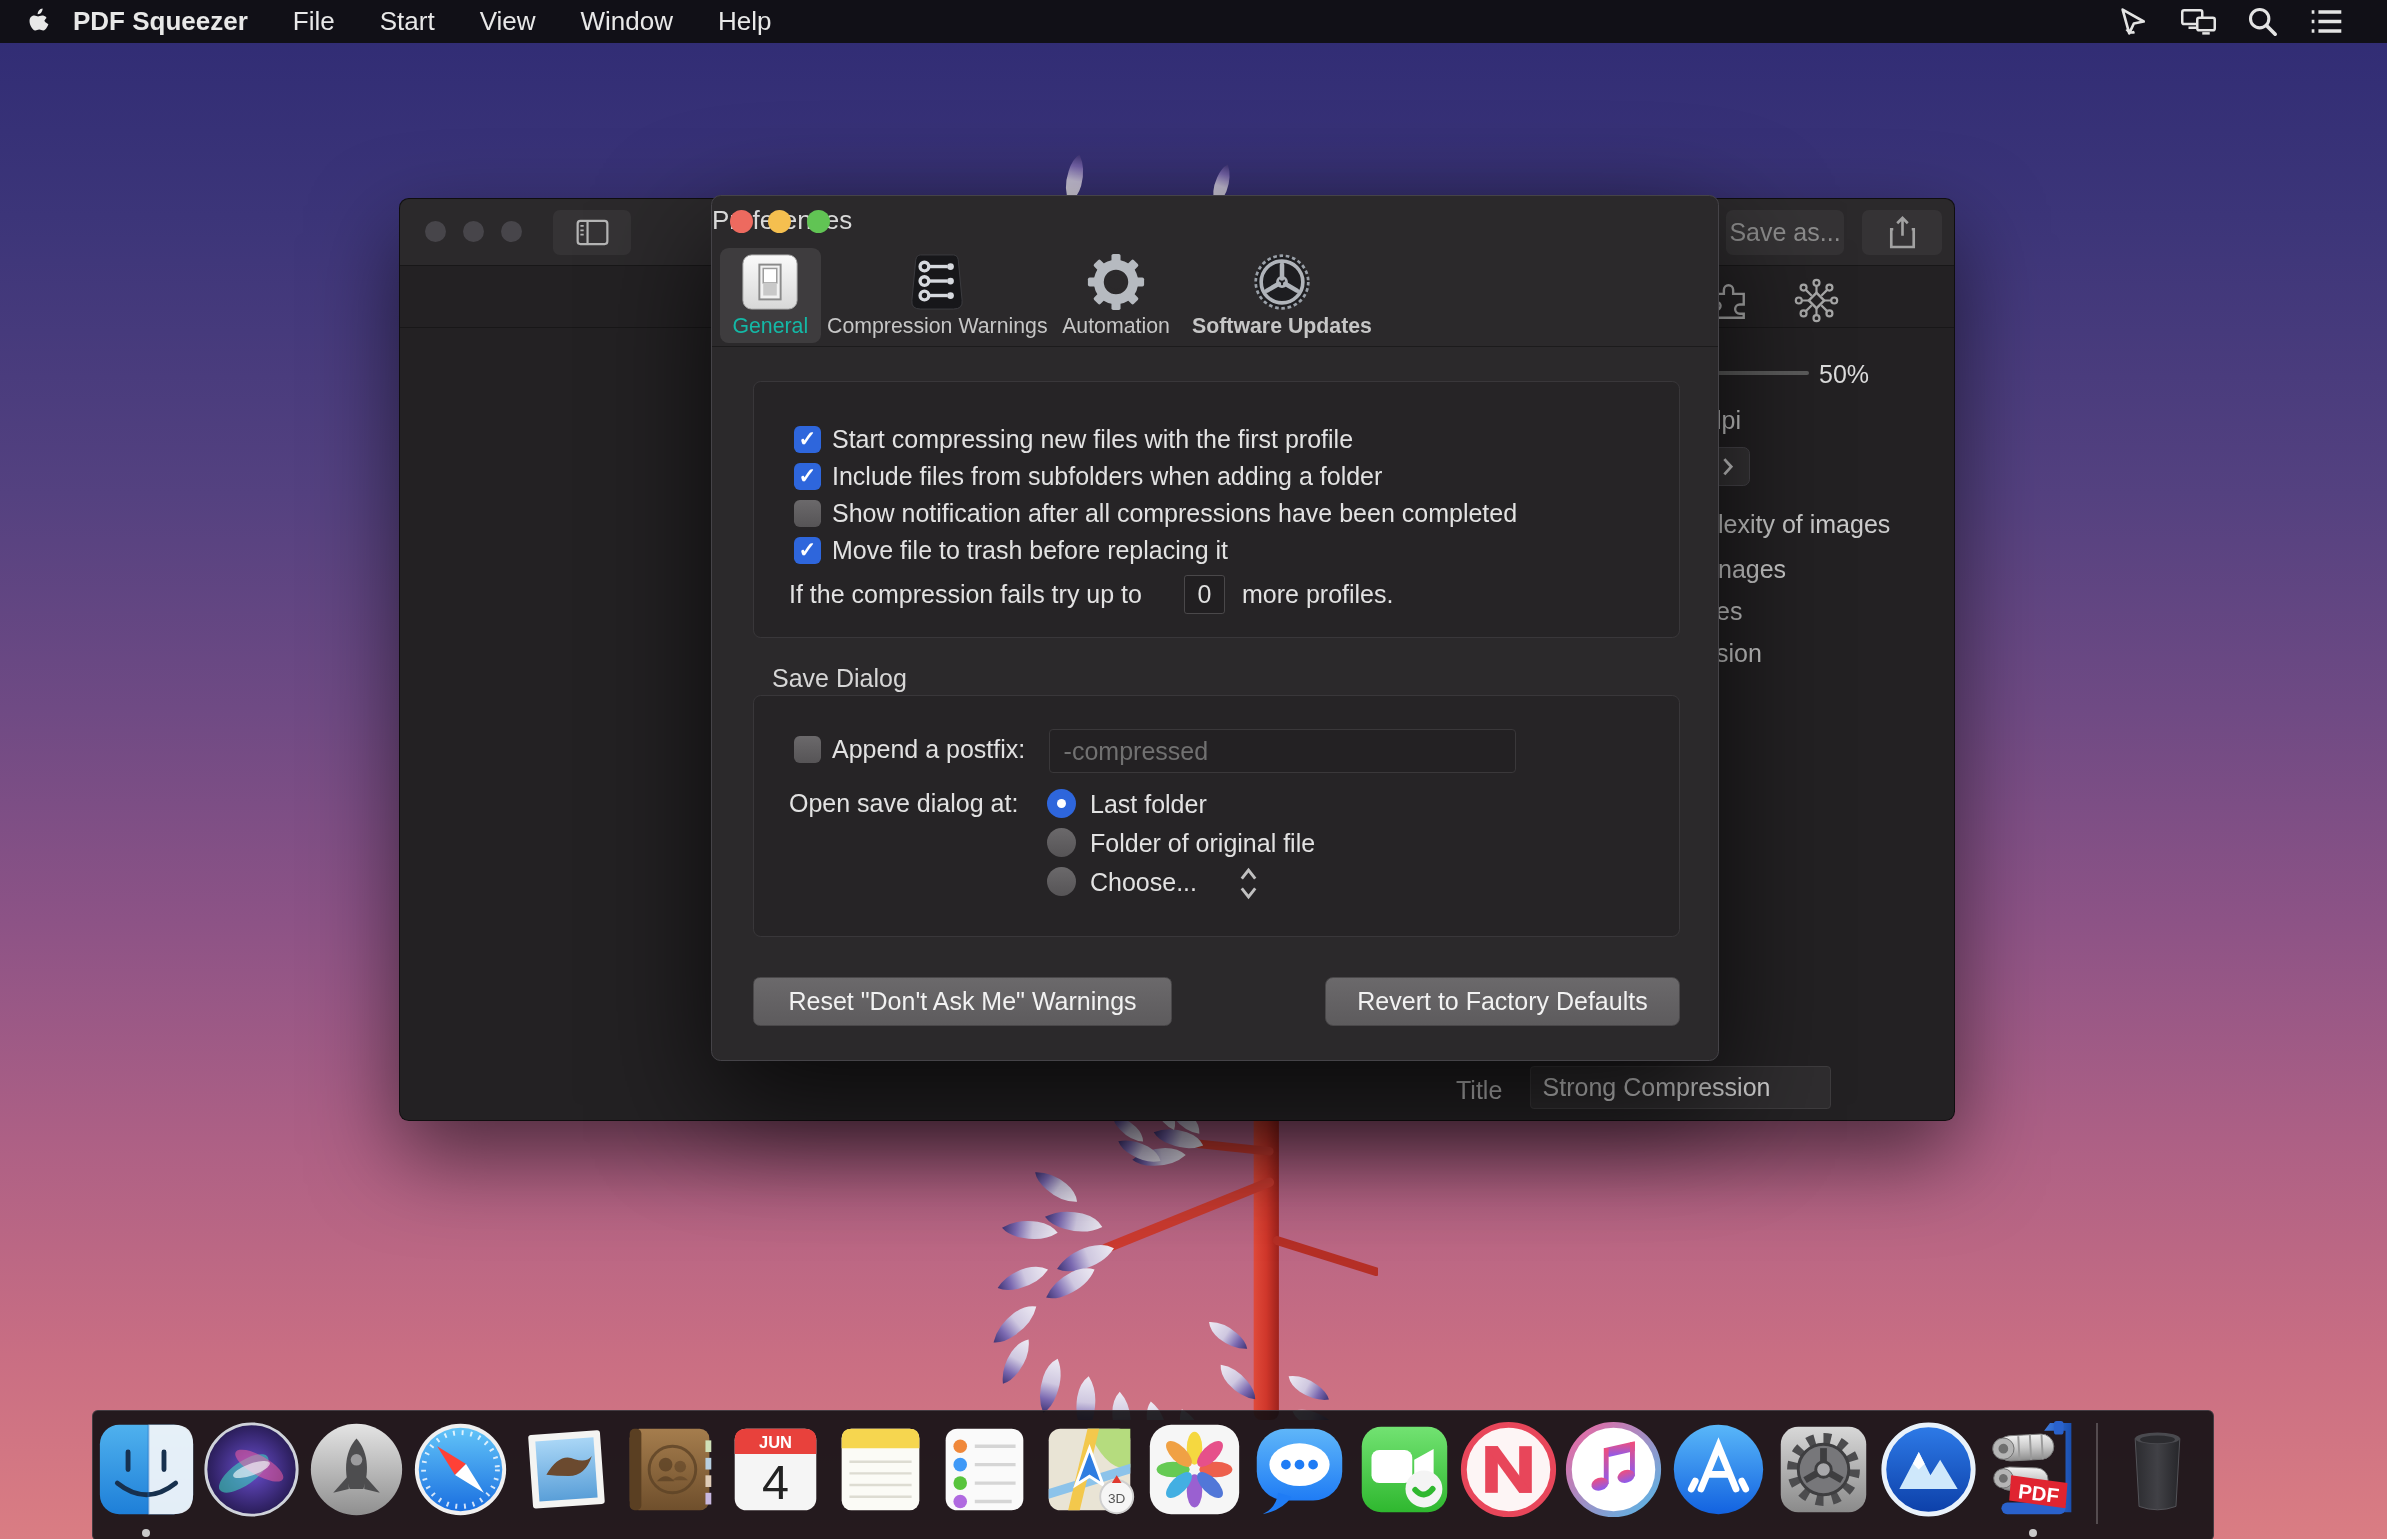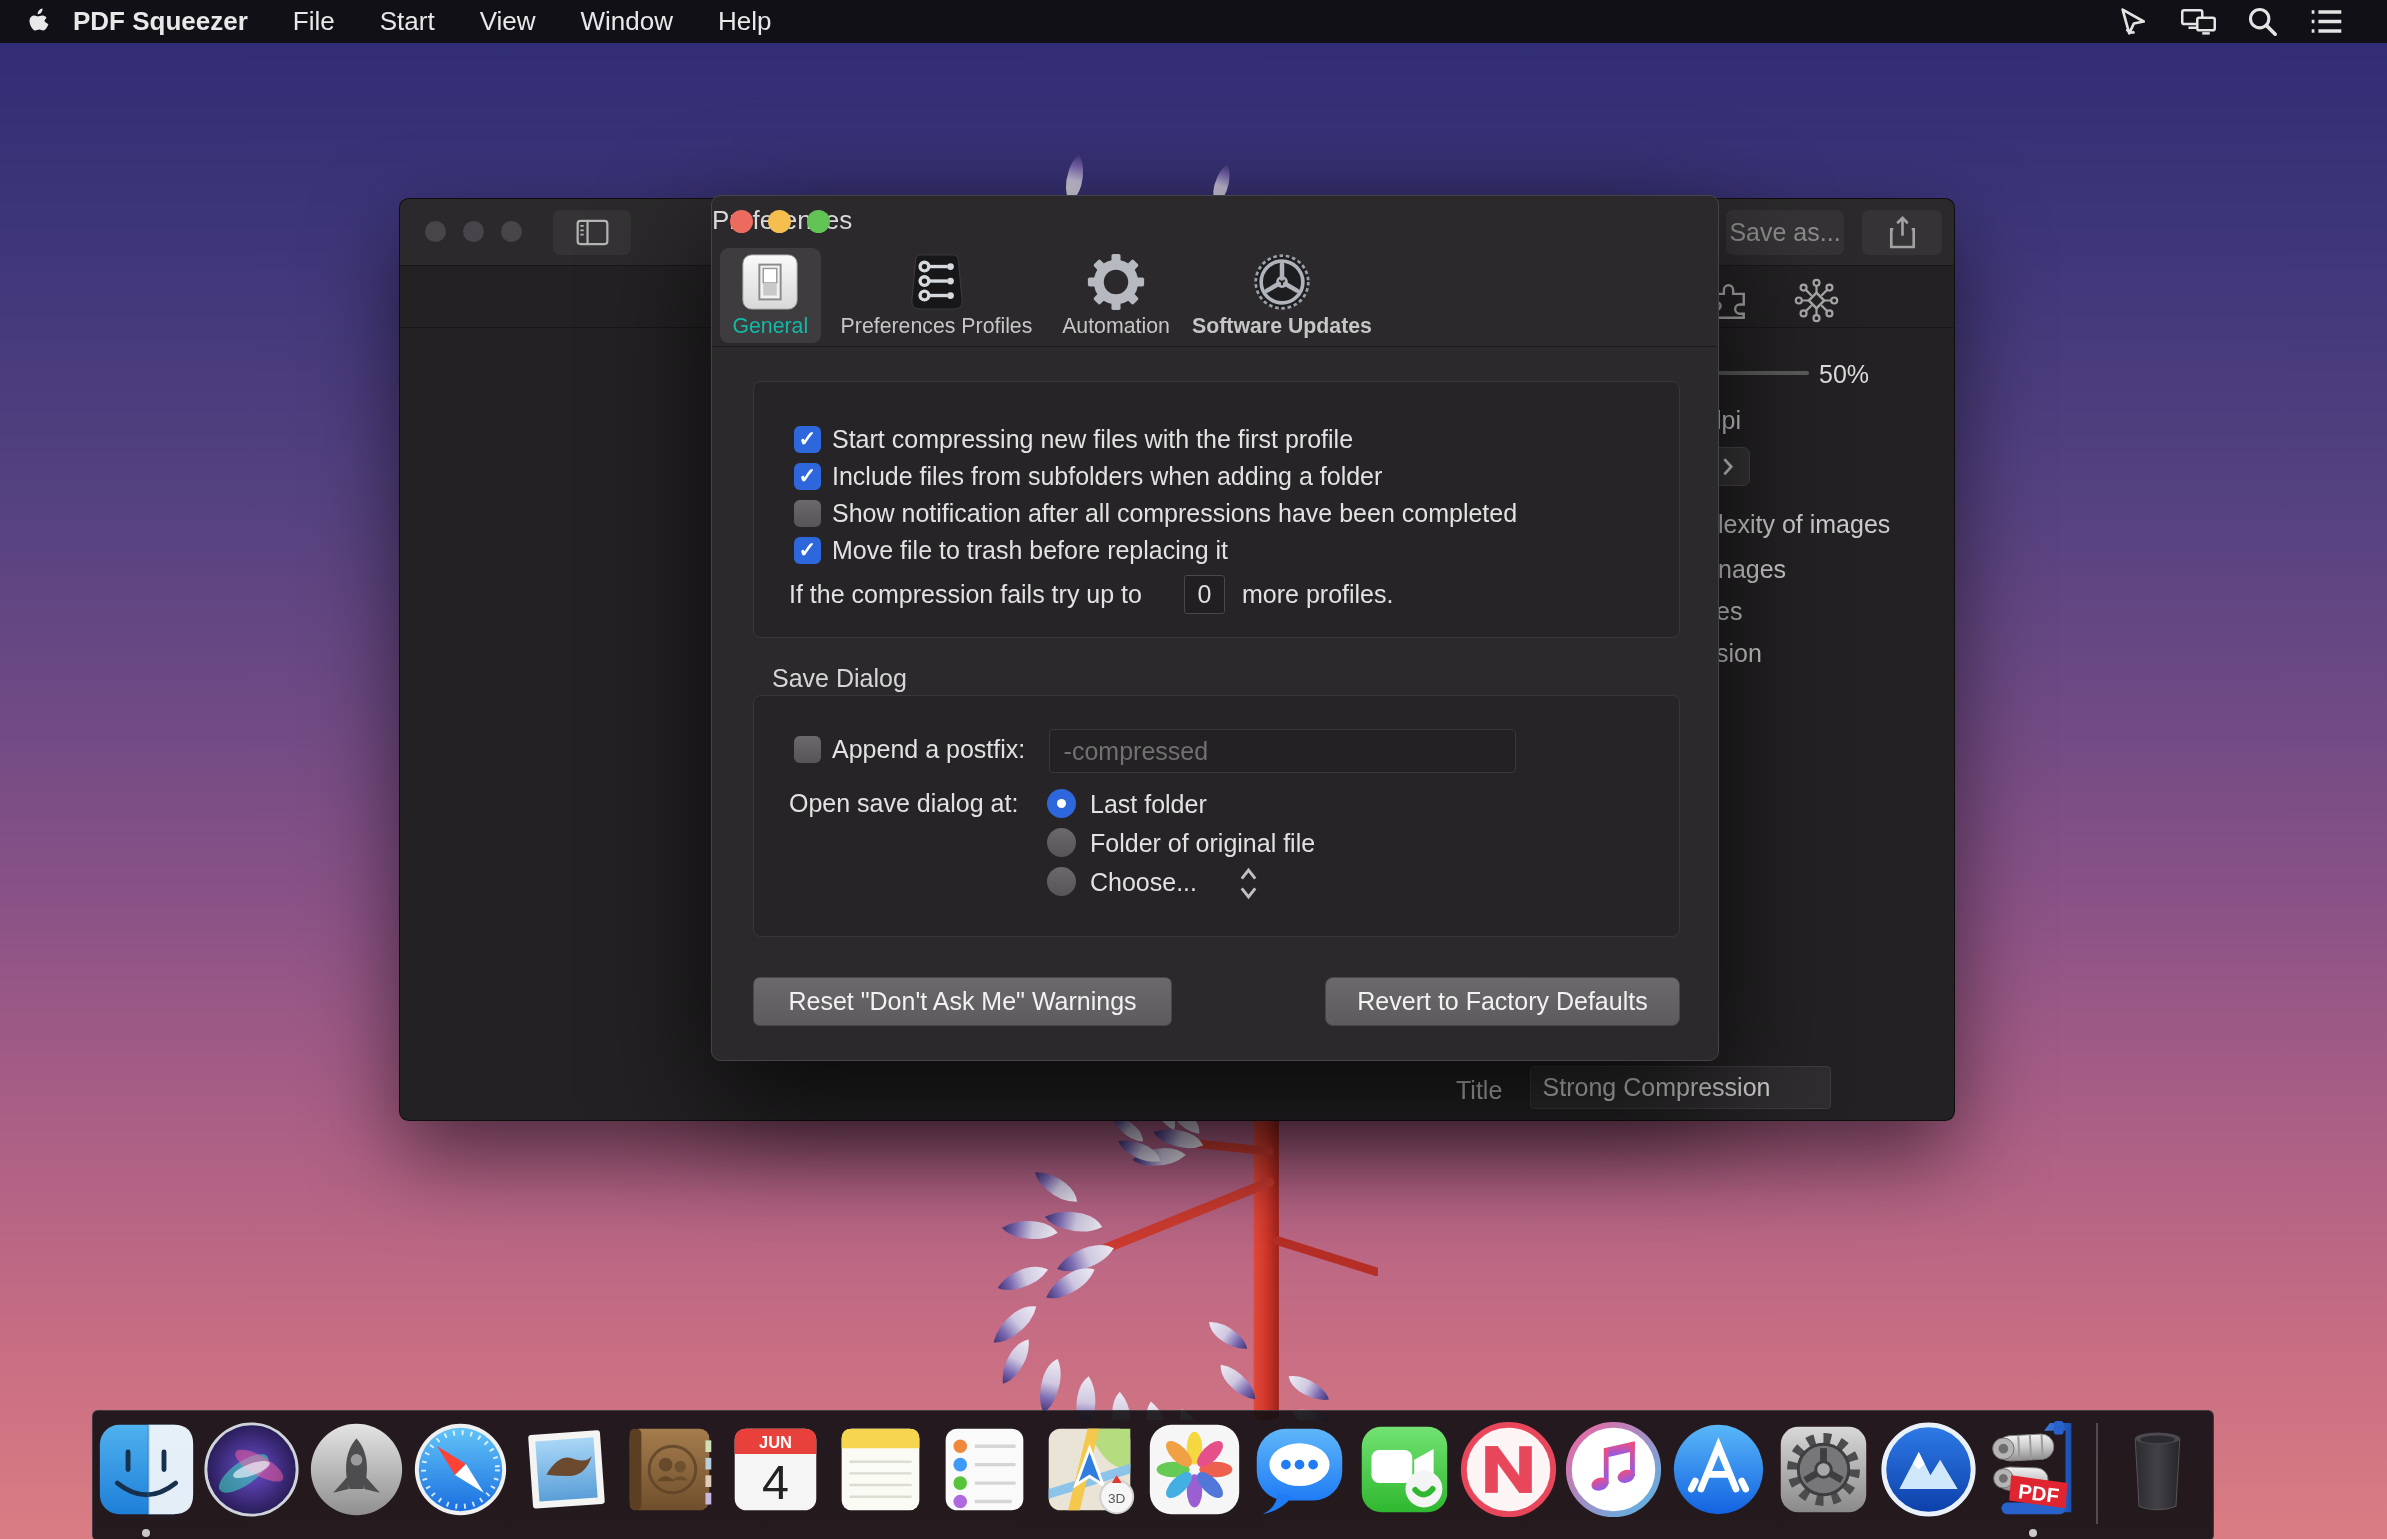--- a/index.html
+++ b/index.html
@@ -263,21 +263,21 @@
                 <circle cx="43" cy="15" r="3.5" fill="#d6d9de" stroke="none"></circle>
               <circle cx="16" cy="30" r="4.5"></circle>
                 <path d="M20 30 H40"></path>
                 <circle cx="43" cy="30" r="3.5" fill="#d6d9de" stroke="none"></circle>
               <circle cx="16" cy="45" r="4.5"></circle>
                 <path d="M20 45 H40"></path>
                 <circle cx="43" cy="45" r="3.5" fill="#d6d9de" stroke="none"></circle>
             </g>
           </svg>
         </div>
-        <div class="tlabel">Preferences Profiles</div>
+        <div class="tlabel">Compression Warnings</div>
       </div>
       <div class="pf-tab" style="left:340px;width:128px;">
         <div class="ticon">
           <svg width="58" height="58" viewBox="-32 -32 64 64">
             <g fill="#b6bac0">
               <g id="teeth">
                 <rect x="-5" y="-31" width="10" height="12" rx="2"></rect>
                 <rect x="-5" y="-31" width="10" height="12" rx="2" transform="rotate(45)"></rect>
                 <rect x="-5" y="-31" width="10" height="12" rx="2" transform="rotate(90)"></rect>
                 <rect x="-5" y="-31" width="10" height="12" rx="2" transform="rotate(135)"></rect>

